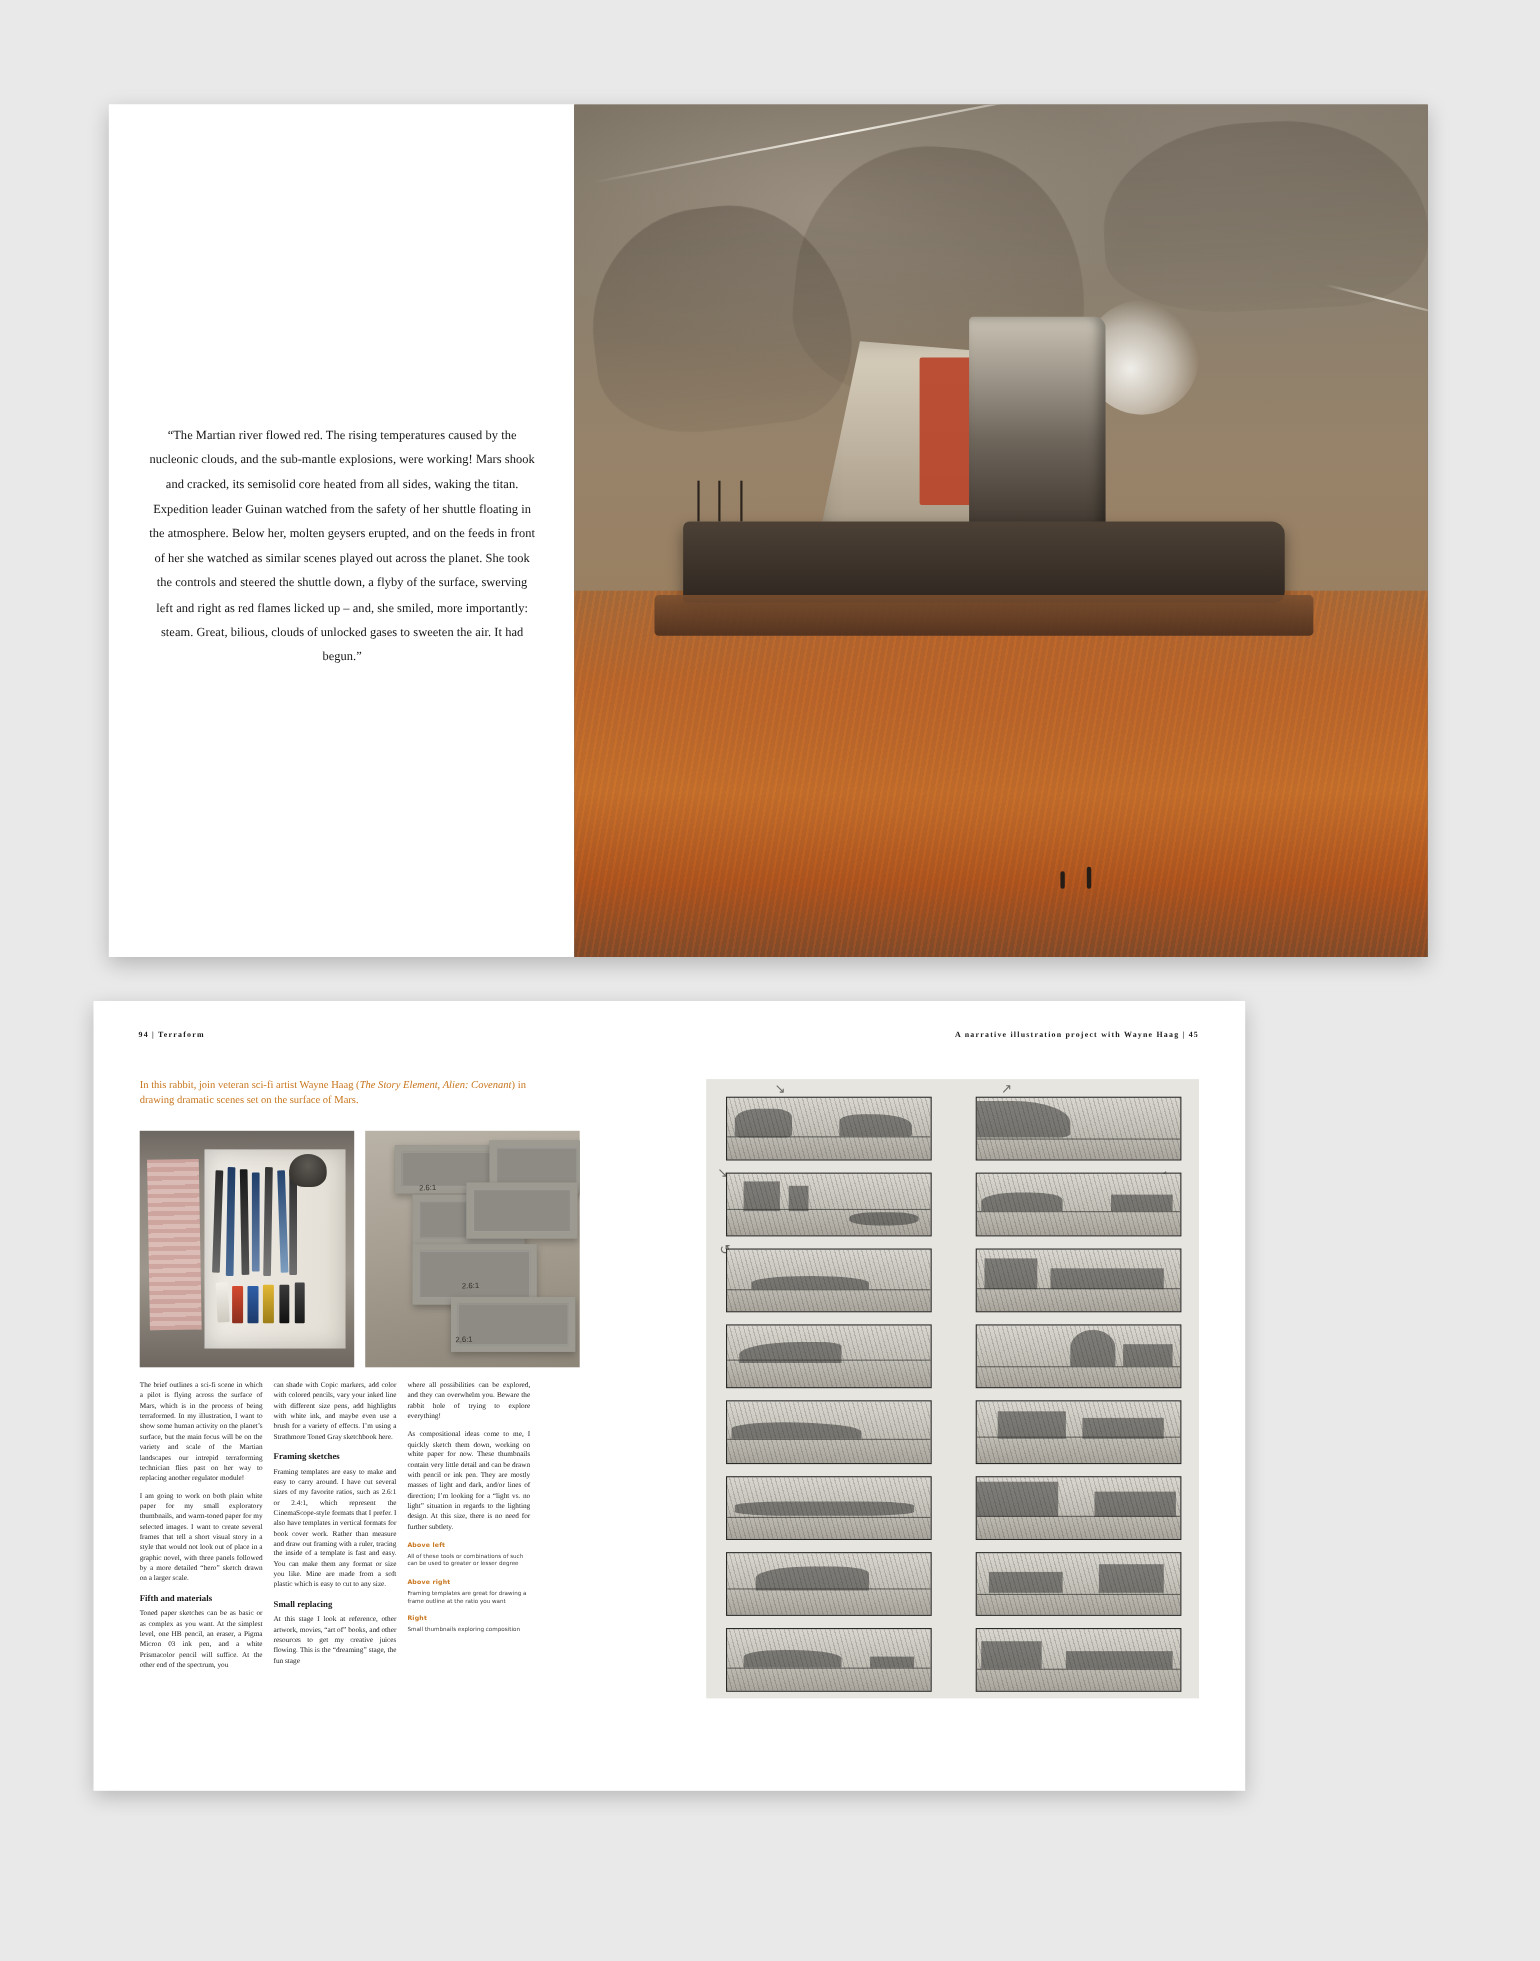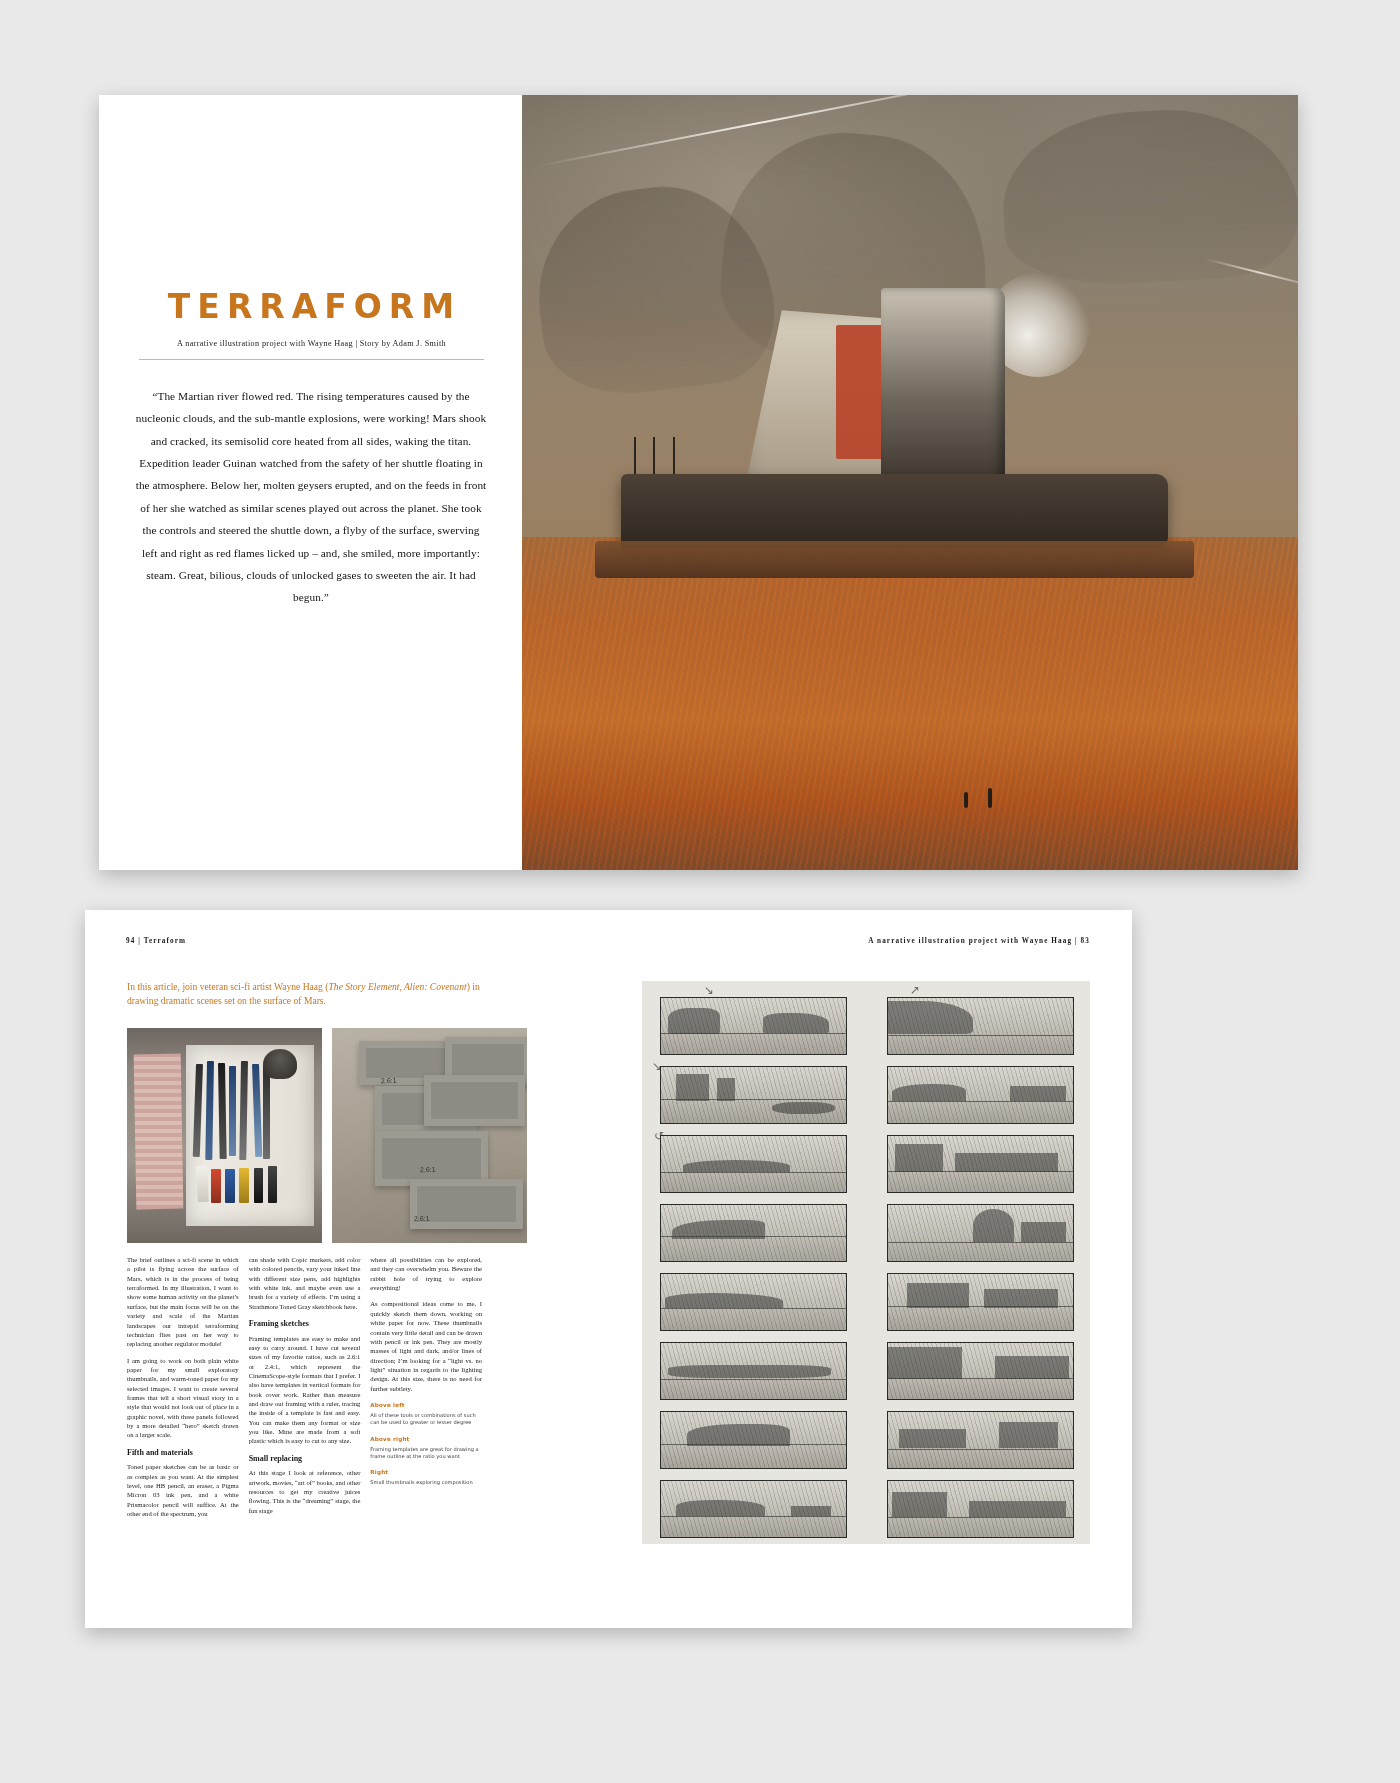--- a/index.html
+++ b/index.html
@@ -394,25 +394,20 @@
   }
 </style>
 </head>
 <body>
 
 <div class="canvas">
 
   <div class="spread1">
 
     <div class="s1-left">
-      <div class="title-block">
-        <div class="mag-title">TERRAFORM</div>
-        <div class="mag-sub">A narrative illustration project with Wayne Haag | Story by Adam J. Smith</div>
-        <div class="rule"></div>
-      </div>
       <div class="standfirst">“The Martian river flowed red. The rising temperatures caused by the nucleonic clouds, and the sub-mantle explosions, were working! Mars shook and cracked, its semisolid core heated from all sides, waking the titan. Expedition leader Guinan watched from the safety of her shuttle floating in the atmosphere. Below her, molten geysers erupted, and on the feeds in front of her she watched as similar scenes played out across the planet. She took the controls and steered the shuttle down, a flyby of the surface, swerving left and right as red flames licked up – and, she smiled, more importantly: steam. Great, bilious, clouds of unlocked gases to sweeten the air. It had begun.”</div>
     </div>
 
     <div class="s1-right">
       <div class="illo">
         <div class="sky"></div>
         <div class="cliff c1"></div>
         <div class="cliff c2"></div>
         <div class="cliff c3"></div>
         <div class="streak s1"></div>
@@ -434,24 +429,24 @@
         <div class="figure" style="left:57%"></div>
         <div class="figure" style="left:60%; height:20px"></div>
       </div>
     </div>
   </div>
 
   <div class="spread2">
     <div class="s2-inner">
 
       <div class="folio left">94 | Terraform</div>
-      <div class="folio right">A narrative illustration project with Wayne Haag | 83</div>
+      <div class="folio right">A narrative illustration project with Wayne Haag | 45</div>
 
       <div class="intro">
-        <span>In this article, join veteran sci-fi artist Wayne Haag (</span><i>The Story Element, Alien: Covenant</i><span>) in drawing dramatic scenes set on the surface of Mars.</span>
+        <span>In this rabbit, join veteran sci-fi artist Wayne Haag (</span><i>The Story Element, Alien: Covenant</i><span>) in drawing dramatic scenes set on the surface of Mars.</span>
       </div>
 
       <div class="photos">
         <div class="photo photo-a">
           <div class="pencils">
             <div class="pencil" style="left:2%;  top:4%;  height:62%; background:linear-gradient(180deg,#2b2b2b,#6b6b6b); transform:rotate(2deg);"></div>
             <div class="pencil" style="left:12%; top:2%;  height:66%; background:linear-gradient(180deg,#1f3b63,#4a6b96); transform:rotate(1deg);"></div>
             <div class="pencil" style="left:22%; top:3%;  height:64%; background:linear-gradient(180deg,#1a1a1a,#555); transform:rotate(-1deg);"></div>
             <div class="pencil" style="left:32%; top:5%;  height:60%; background:linear-gradient(180deg,#213f6b,#6a86ad); transform:rotate(0deg);"></div>
             <div class="pencil" style="left:42%; top:2%;  height:66%; background:linear-gradient(180deg,#333,#7a7a7a); transform:rotate(1deg);"></div>

